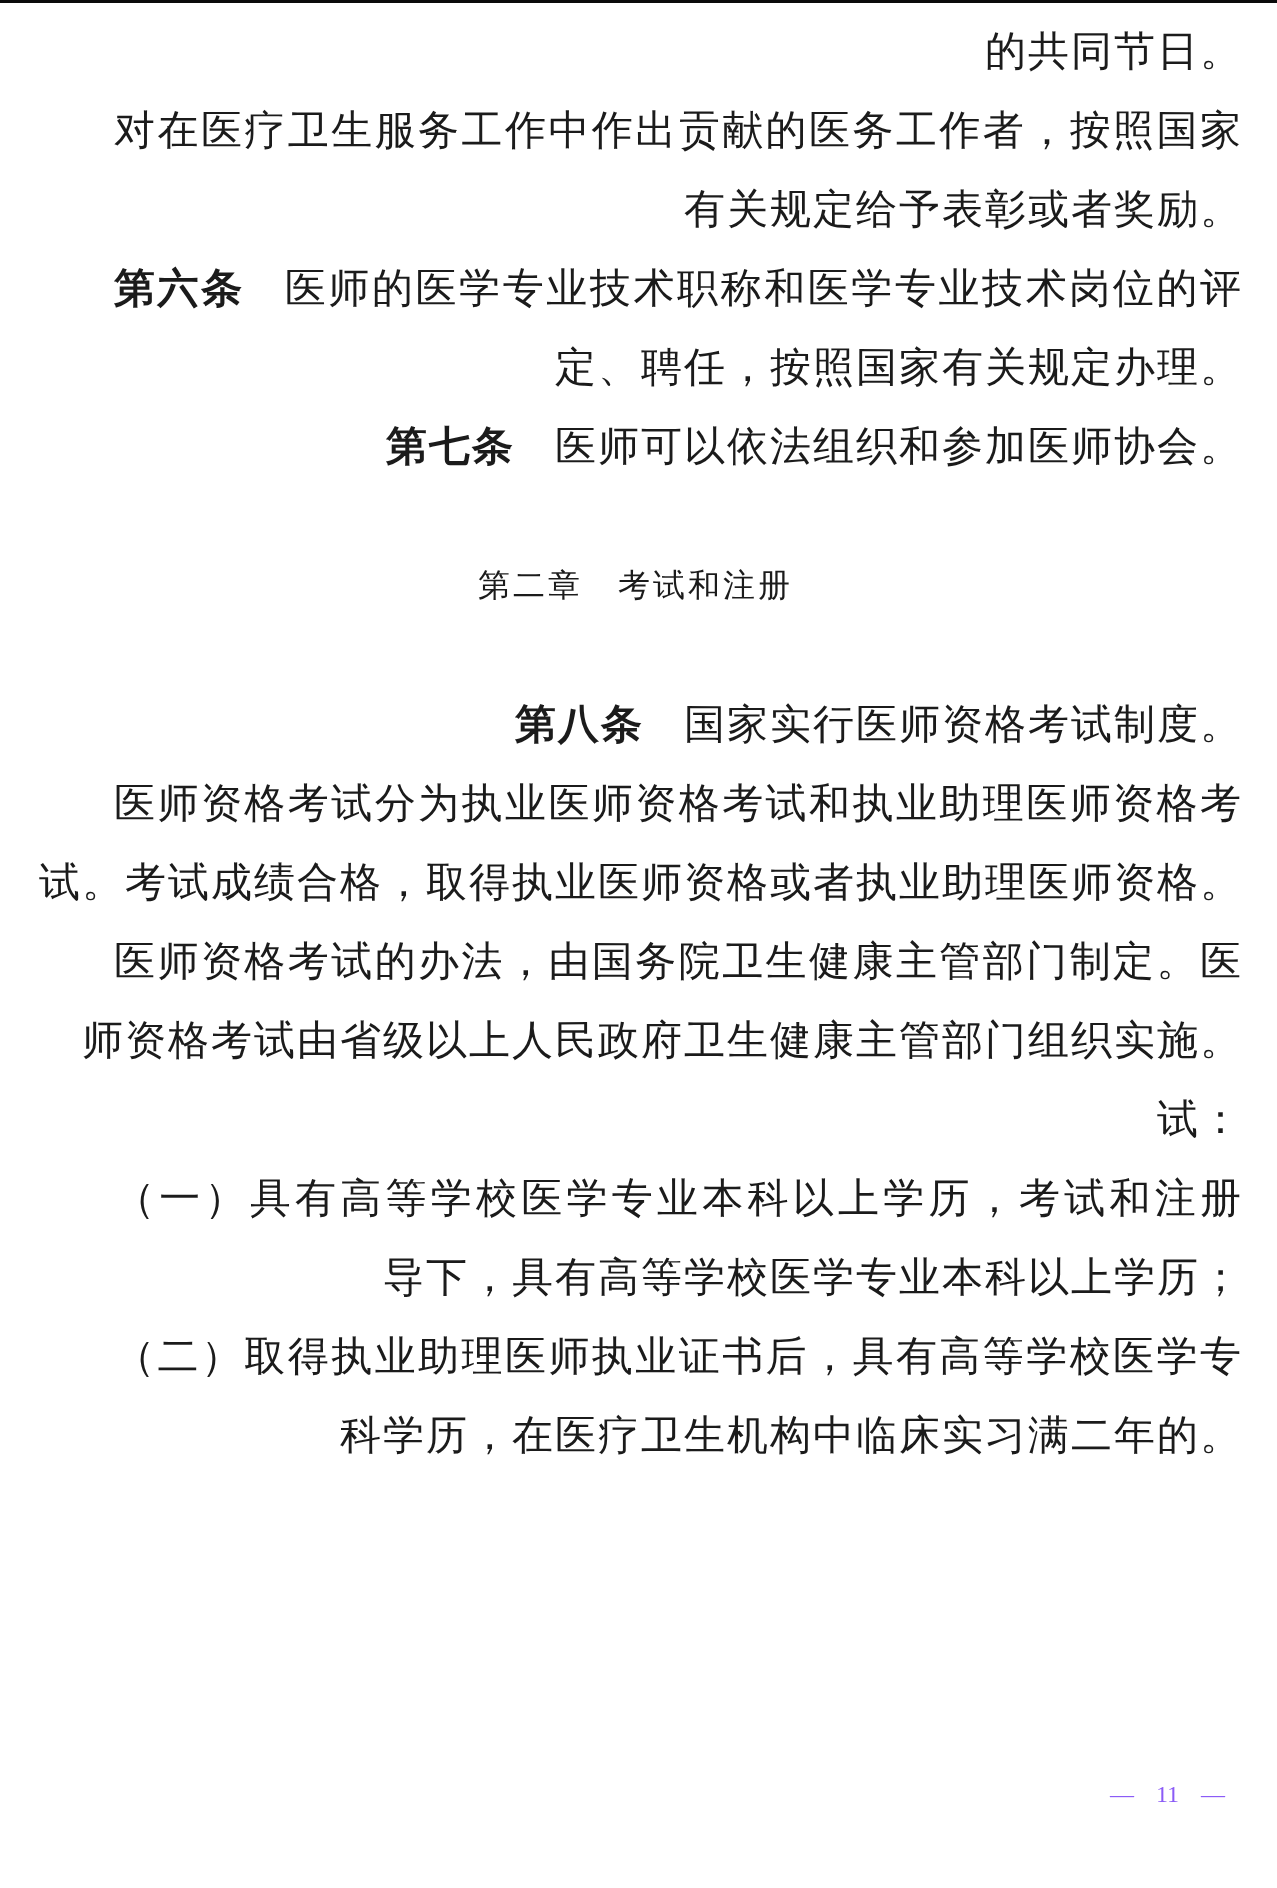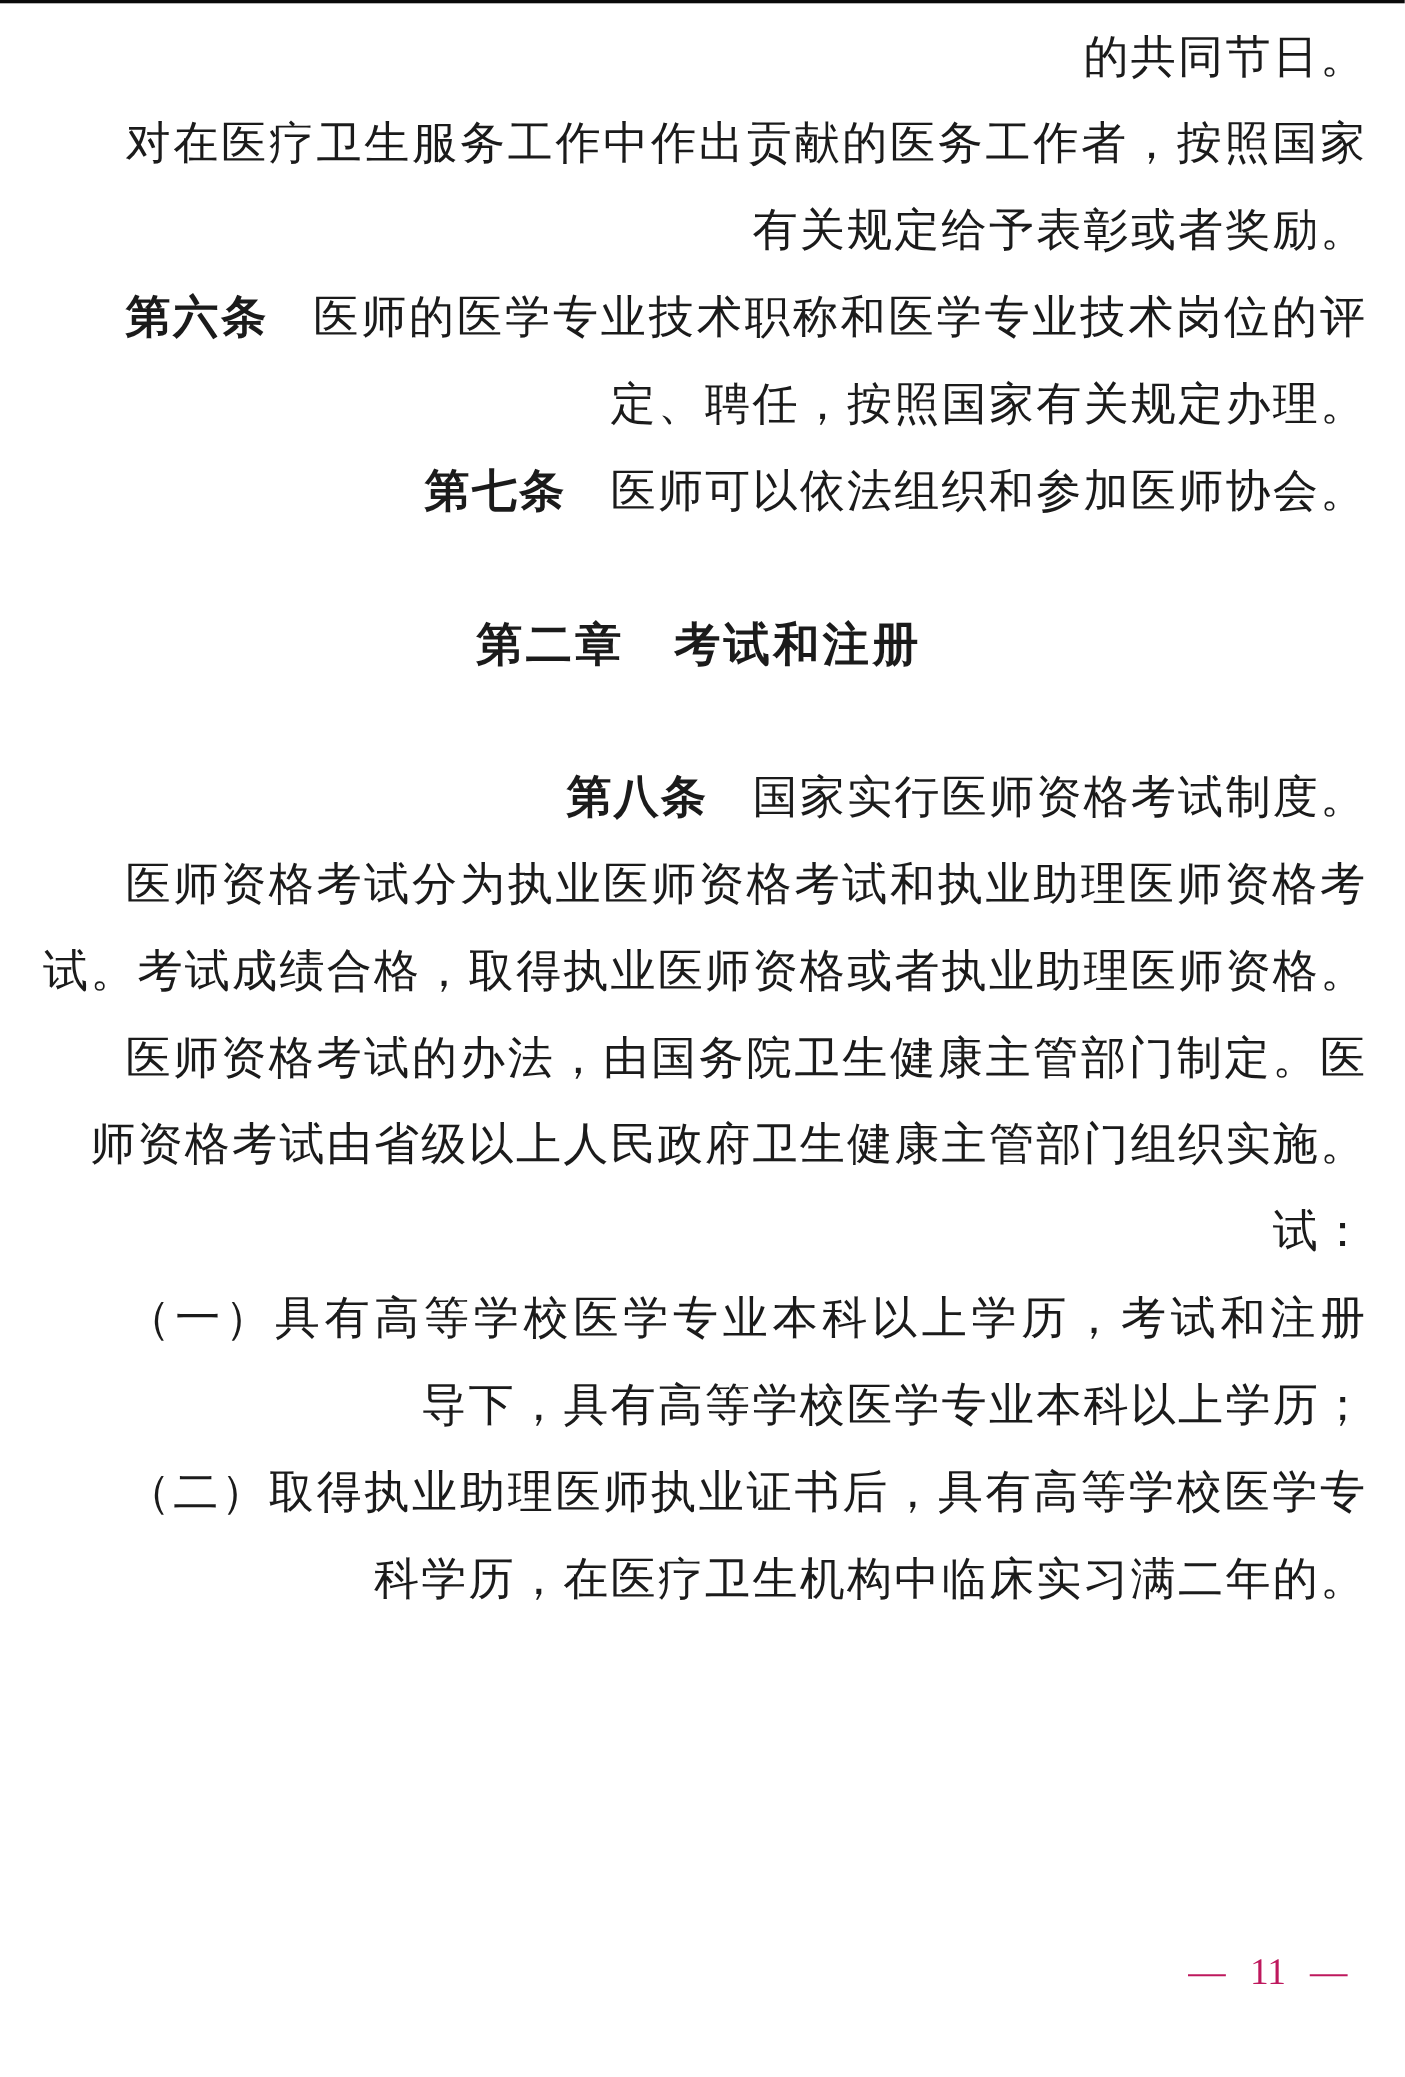--- a/index.html
+++ b/index.html
@@ -43,31 +43,31 @@
     font-weight: bold;
     margin-right: 40px;
     letter-spacing: 2px;
   }
   .para.chapter { margin: 60px 0; }
   .para.chapter .line {
     text-align: center;
     text-align-last: center;
     text-indent: 0;
     font-family: "Liberation Sans", "DejaVu Sans", sans-serif;
-    font-weight: bold;
-    font-size: 42px;
+    font-weight: normal;
+    font-size: 32px;
     letter-spacing: 3px;
   }
   .footer {
     position: absolute;
     top: 1774px;
     right: 52px;
-    font-size: 34px;
+    font-size: 24px;
     line-height: 40px;
-    color: #be185d;
+    color: #8b5cf6;
     font-family: "Liberation Serif", "DejaVu Serif", serif;
   }
   .footer .pg { margin: 0 22px; }
 </style>
 </head>
 <body>
 
 <div class="page-root">
   <div class="scan-edge"></div>
   <main class="content" id="content">

